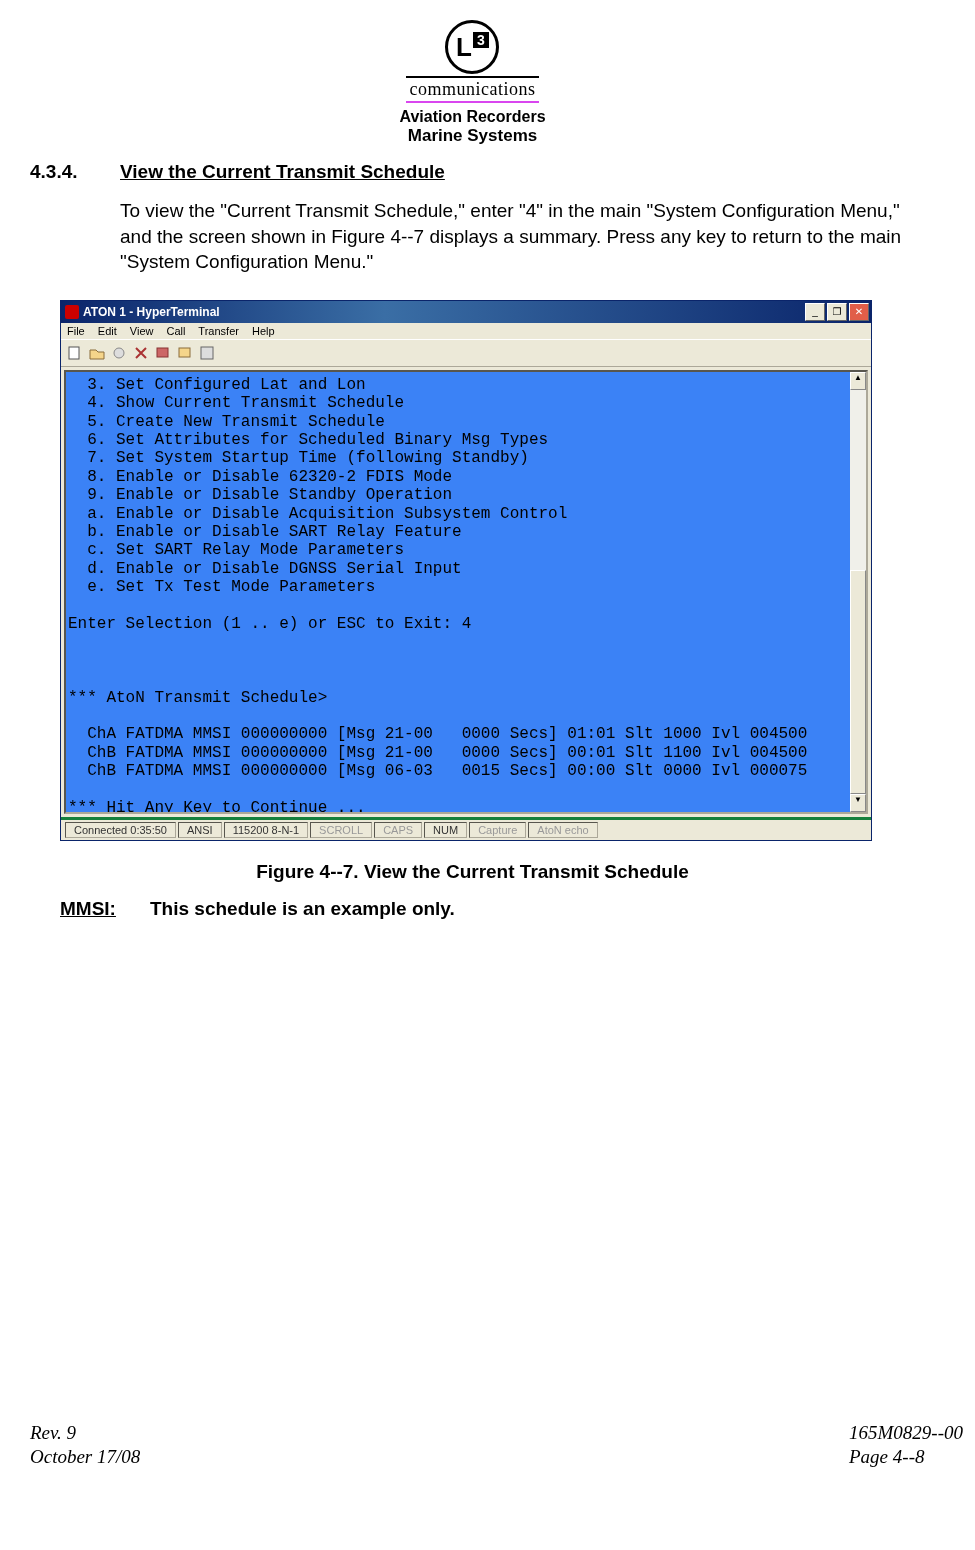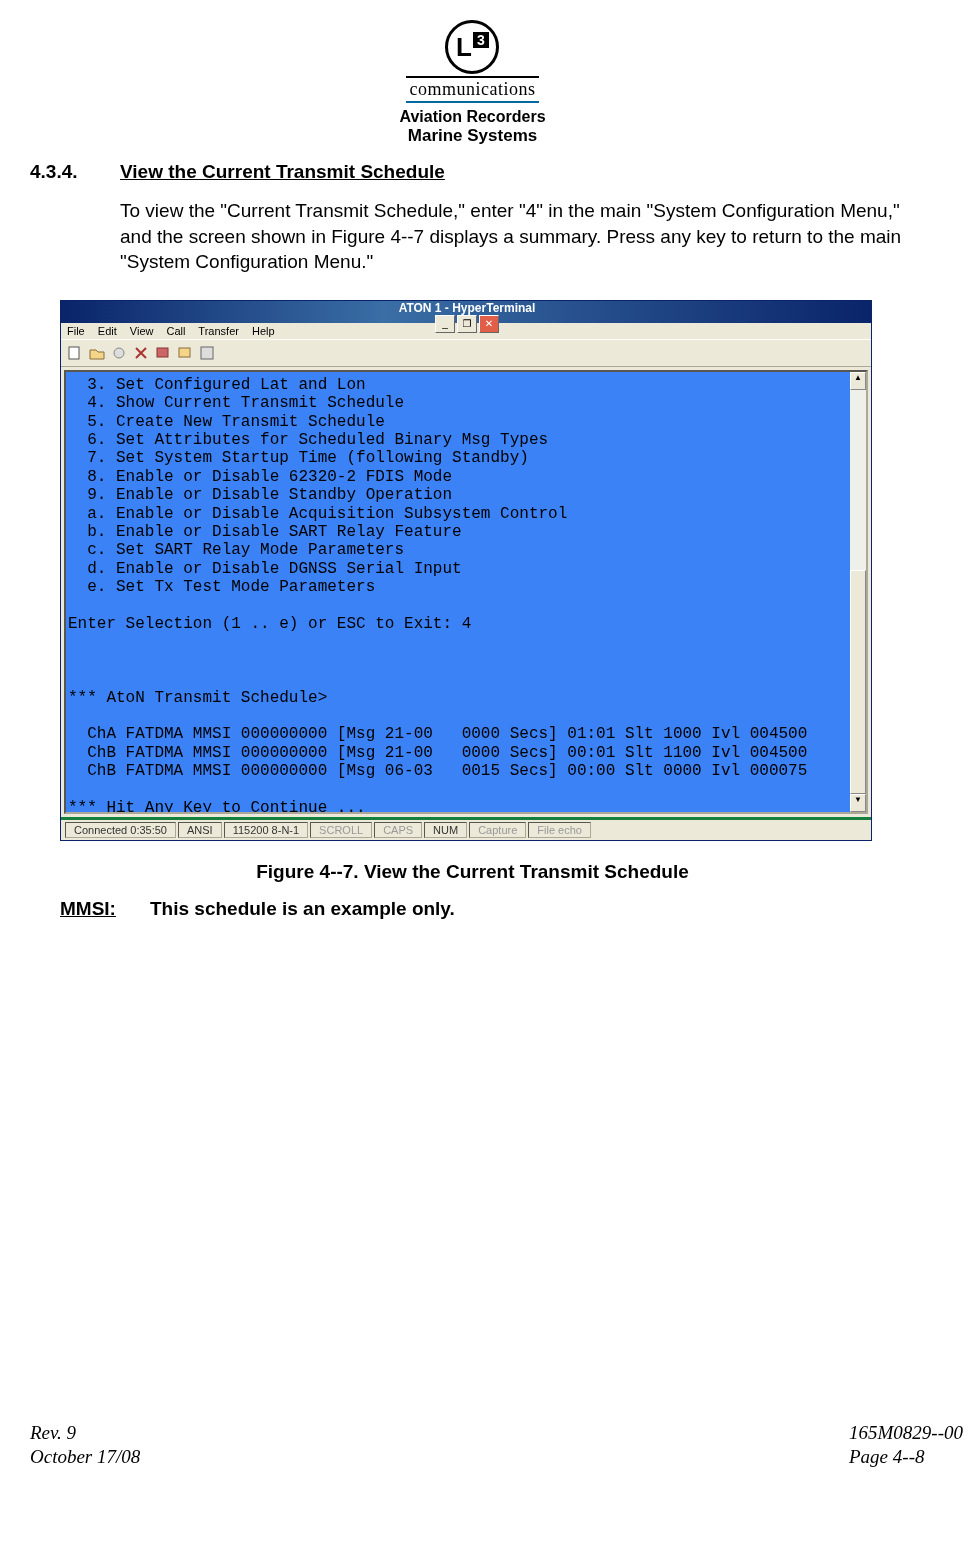--- a/index.html
+++ b/index.html
@@ -45,21 +45,21 @@
     display: inline-flex;
     align-items: center;
     justify-content: center;
     margin-left: 1px;
     margin-top: -14px;
   }
   .logo .comm {
     font-family: "Times New Roman", serif;
     font-size: 18px;
     border-top: 2px solid #000;
-    border-bottom: 2px solid #0369a1;
+    border-bottom: 2px solid #d946ef;
     padding: 1px 4px;
     margin-top: 2px;
     letter-spacing: 0.5px;
   }
   .header .line1 {
     font-weight: bold;
     font-size: 16px;
     margin-top: 5px;
   }
   .header .line2 {
@@ -96,21 +96,20 @@
     font-family: Tahoma, sans-serif;
     font-size: 11px;
   }
   .ht-titlebar {
     background: linear-gradient(to right, #0a246a, #3a6ea5 40%, #0a246a);
     color: #fff;
     height: 22px;
     display: flex;
     align-items: center;
     padding: 0 2px 0 4px;
-    flex-direction: column;
   }
   .ht-titlebar .ticon {
     width: 14px;
     height: 14px;
     background: #c00;
     margin-right: 4px;
     border-radius: 2px;
   }
   .ht-titlebar .title {
     flex: 1;
@@ -358,21 +357,21 @@
       </div>
     </div>
     <div class="ht-status">
       <div class="cell">Connected 0:35:50</div>
       <div class="cell">ANSI</div>
       <div class="cell">115200 8-N-1</div>
       <div class="cell dim">SCROLL</div>
       <div class="cell dim">CAPS</div>
       <div class="cell">NUM</div>
       <div class="cell dim">Capture</div>
-      <div class="cell dim">File echo</div>
+      <div class="cell dim">AtoN echo</div>
     </div>
   </div>
 
   <div class="figure-caption">Figure 4--7.  View the Current Transmit Schedule</div>
 
   <div class="note-row">
     <div class="note-label">MMSI:</div>
     <div>This schedule is an example only.</div>
   </div>
 

